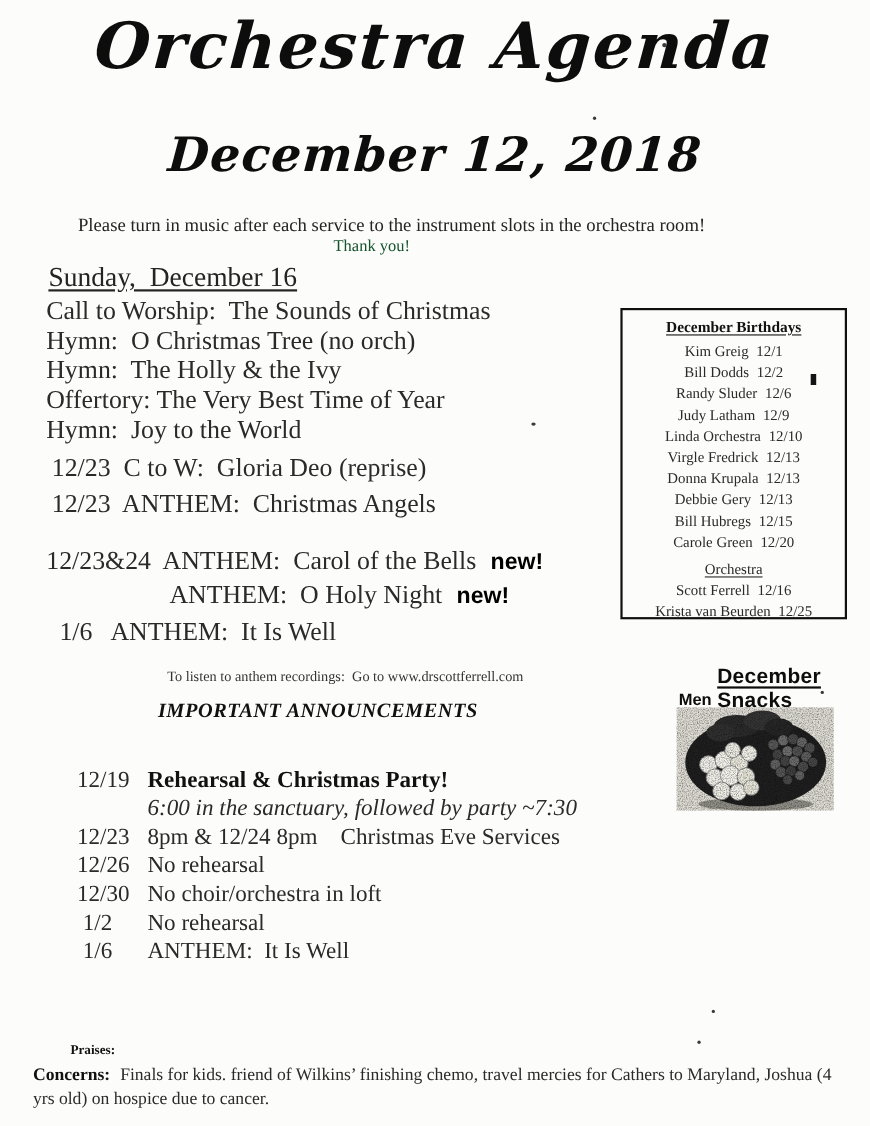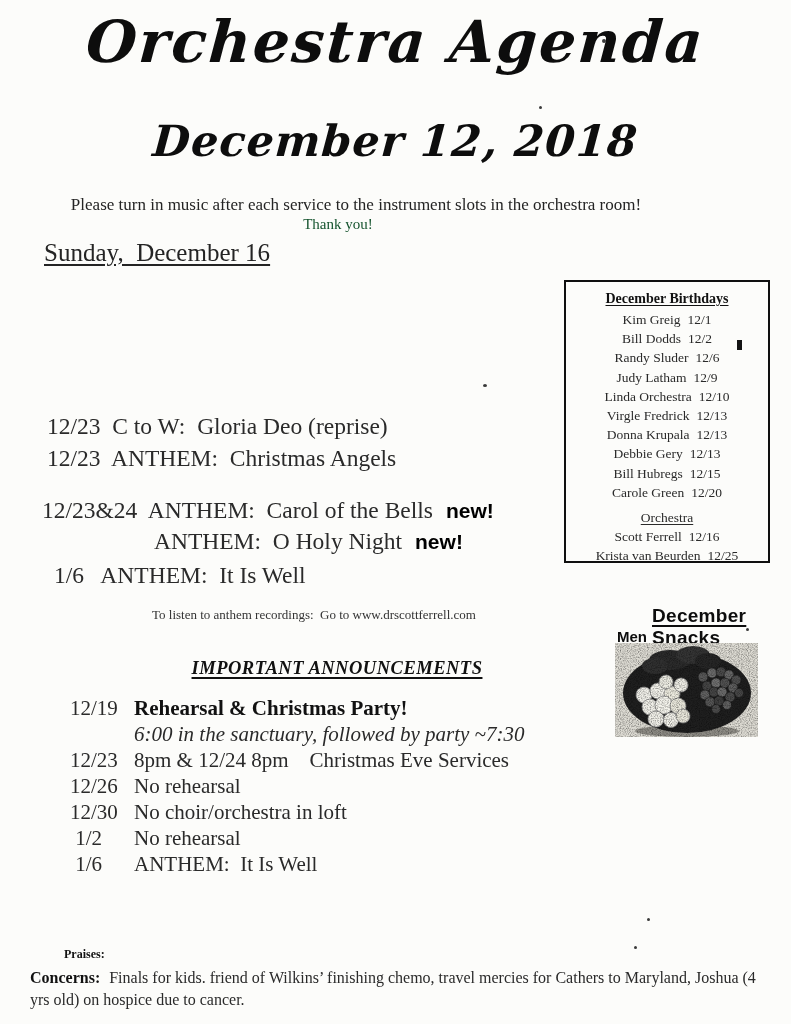--- a/index.html
+++ b/index.html
@@ -35,23 +35,23 @@
   .up-group1{left:47px;top:410px;font-size:23.5px;line-height:32px;color:#2a2a2a;}
   .up-group2{left:42px;top:495px;font-size:23.5px;line-height:31px;color:#2a2a2a;}
   .up-group3{left:54px;top:562px;font-size:23.5px;color:#2a2a2a;}
   .indent2{padding-left:112px;}
   .badge{font-family:"Liberation Sans", sans-serif;font-weight:bold;font-size:21px;color:#000;margin-left:13px;}
 
   .rec-note{left:152px;top:607px;font-size:13px;color:#333;}
   .rec-link{color:#333;}
 
   .ann-heading{
-    left:0;top:658px;width:578px;text-align:center;
+    left:0;top:637px;width:578px;text-align:center;
     font-size:18.5px;font-weight:bold;font-style:italic;letter-spacing:0.5px;
-    text-decoration:underline;text-decoration-thickness:2px;text-underline-offset:3px;color:#111;padding-left:48px;
+    text-decoration-thickness:2px;text-underline-offset:3px;color:#111;
   }
   .ann-list{left:70px;top:695px;font-size:21px;line-height:26px;color:#2a2a2a;}
   .ann-date{display:inline-block;width:64px;white-space:pre;}
   .ann-sub{padding-left:64px;font-style:italic;}
   .strong{font-weight:bold;color:#111;}
 
   
   .bday-box{
     left:564px;top:280px;width:206px;height:283px;box-sizing:border-box;
     border:2.5px solid #0f0f0f;background:#fcfcfa;
@@ -91,20 +91,32 @@
 <body>
 
 <div class="page">
 
   <div class="abs doc-title">Orchestra Agenda</div>
   <div class="abs doc-date">December 12, 2018</div>
   <div class="abs notice1">Please turn in music after each service to the instrument slots in the orchestra room!</div>
   <div class="abs notice2">Thank you!</div>
 
   <div class="abs svc-heading pre">Sunday,  December 16</div>
+  <div class="abs svc-list">
+
+      <div class="pre">Call to Worship:  The Sounds of Christmas</div>
+
+      <div class="pre">Hymn:  O Christmas Tree (no orch)</div>
+
+      <div class="pre">Hymn:  The Holly &amp; the Ivy</div>
+
+      <div class="pre">Offertory: The Very Best Time of Year</div>
+
+      <div class="pre">Hymn:  Joy to the World</div>
+    </div>
 
   <div class="abs up-group1">
     <div><span class="pre">12/23  C to W:  Gloria Deo (reprise)</span></div>
     <div><span class="pre">12/23  ANTHEM:  Christmas Angels</span></div>
   </div>
   <div class="abs up-group2">
     <div><span class="pre">12/23&amp;24  ANTHEM:  Carol of the Bells</span><span class="badge">new!</span></div>
     <div class="indent2"><span class="pre">ANTHEM:  O Holy Night</span><span class="badge">new!</span></div>
   </div>
   <div class="abs up-group3">

